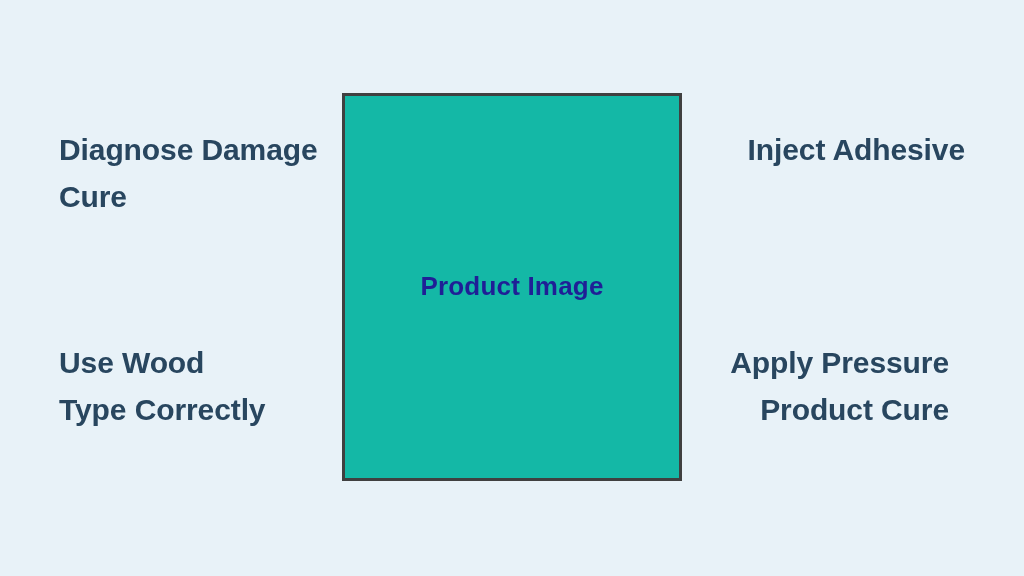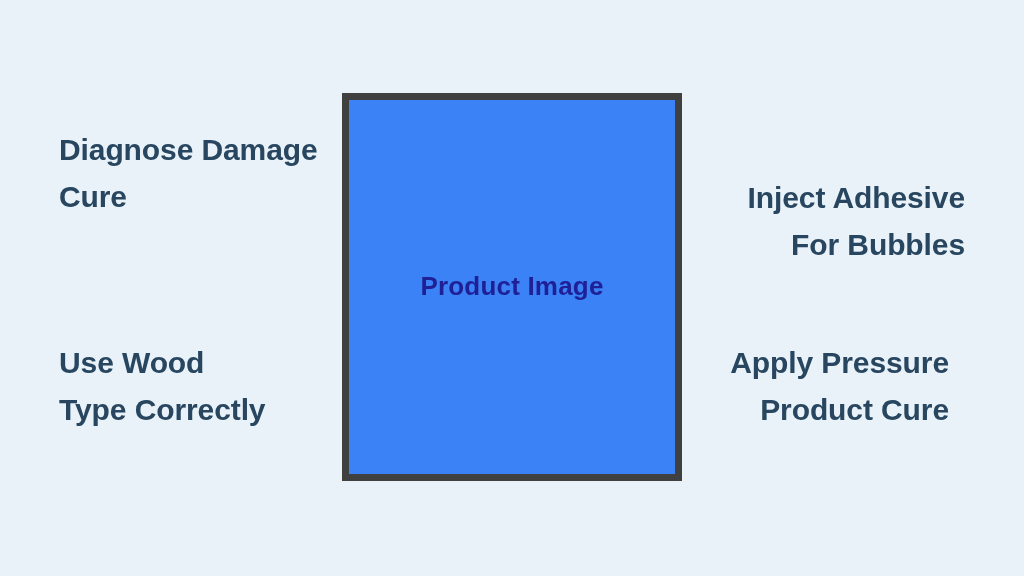--- a/index.html
+++ b/index.html
@@ -20,22 +20,22 @@
     box-sizing: border-box;
   }
 
   
   .product-frame {
     position: absolute;
     left: 342px;
     top: 93px;
     width: 340px;
     height: 388px;
-    background: #3b82f6;
-    border: 7px solid #404040;
+    background: #14b8a6;
+    border: 3px solid #404040;
     box-sizing: border-box;
     display: flex;
     align-items: center;
     justify-content: center;
   }
   .product-frame-label {
     font-size: 26px;
     font-weight: bold;
     color: #1f1f96;
     letter-spacing: 0.2px;
@@ -53,39 +53,38 @@
     color: #28465f;
     line-height: 47px;
     letter-spacing: -0.1px;
   }
   .callout .line {
     display: block;
     white-space: nowrap;
   }
 
   .callout-tl { left: 59px;  top: 126px; text-align: left;  }
-  .callout-tr { right: 59px; top: 126px; text-align: right; margin-top: 48px; }
+  .callout-tr { right: 59px; top: 126px; text-align: right; }
   .callout-bl { left: 59px;  top: 339px; text-align: left;  }
   .callout-br { right: 75px; top: 339px; text-align: right; }
 
   .callout-tr, .callout-br { width: 320px; }
 </style>
 </head>
 <body>
 
 <div id="slide">
 
   <div class="callout callout-tl">
     <span class="line">Diagnose Damage</span>
     <span class="line">Cure</span>
   </div>
 
   <div class="callout callout-tr">
     <span class="line">Inject Adhesive</span>
-    <span class="line">For Bubbles</span>
   </div>
 
   <div class="product-frame">
     <span class="product-frame-label">Product Image</span>
   </div>
 
   <div class="callout callout-bl">
     <span class="line">Use Wood</span>
     <span class="line">Type Correctly</span>
   </div>

